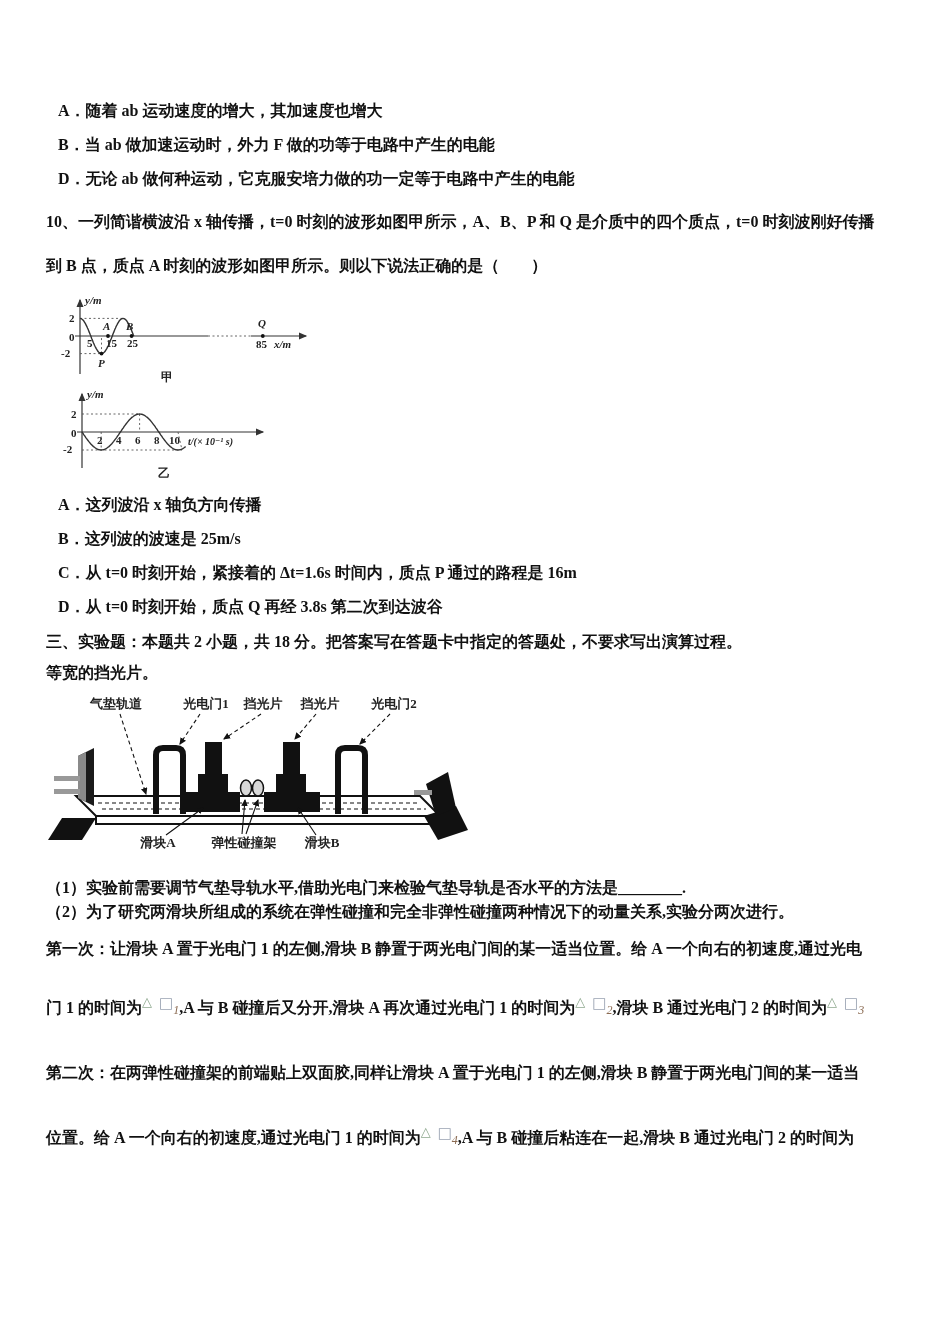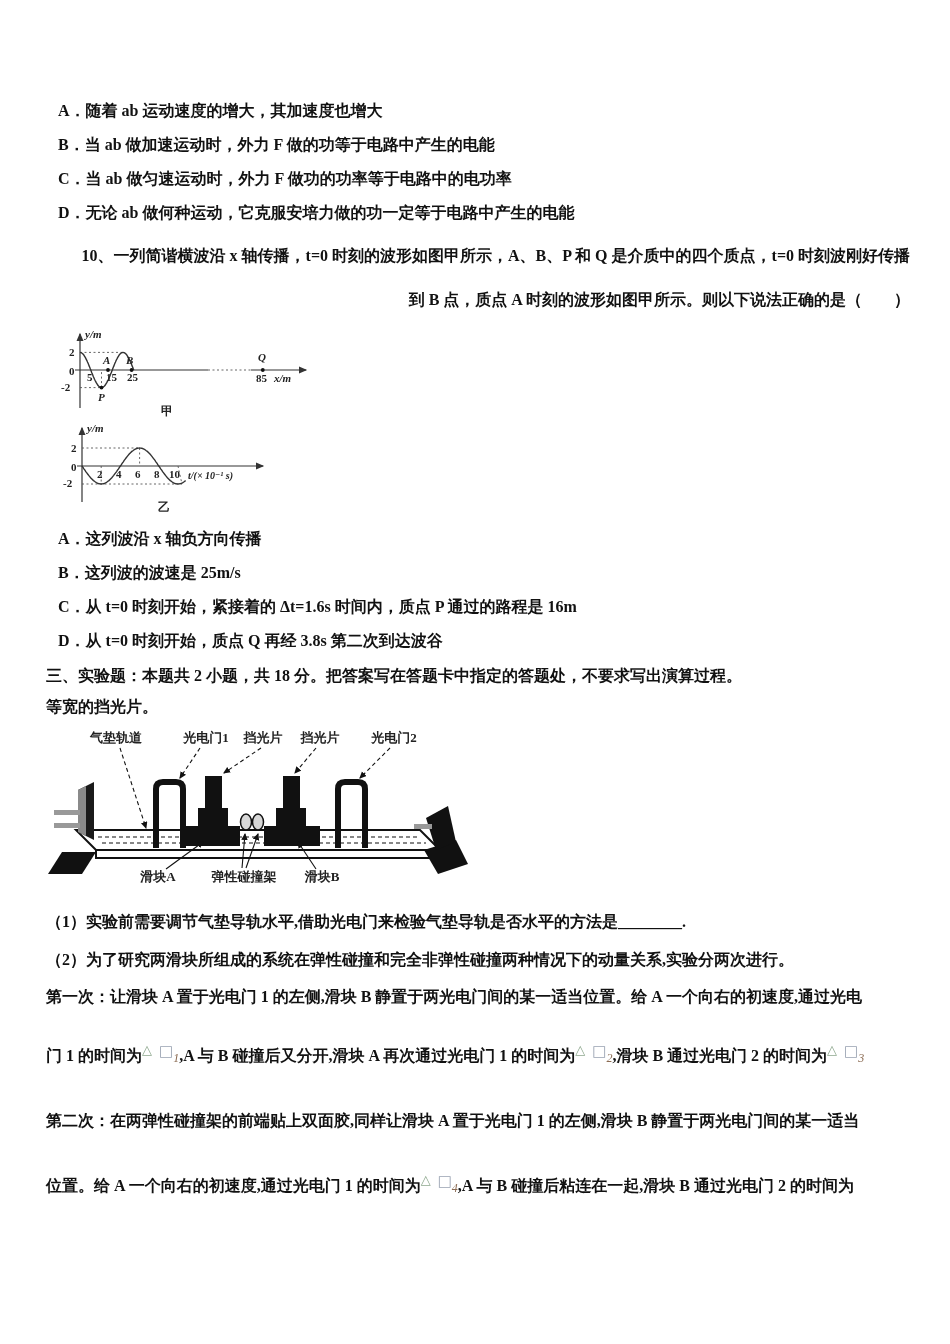--- a/index.html
+++ b/index.html
@@ -4,30 +4,30 @@
 <style>
   html,body{margin:0;padding:0;background:#ffffff;}
   .page{
     position:relative;width:950px;height:1280px;background:#ffffff;
     color:#111;font-family:"Liberation Serif","DejaVu Serif",serif;
     font-weight:600;font-size:16px;overflow:hidden;
   }
   .content{padding:100px 40px 0 46px;}
   p{margin:0;white-space:nowrap;}
   .opt{line-height:22px;margin-bottom:12px;padding-left:12px;}
-  .stem{line-height:40px;margin-top:4px;text-align:right;}
+  .stem{line-height:40px;margin-top:4px;}
   .fig{margin:0;padding:0;}
   .fig-jia{margin:4px 0 0 12px;}
   .fig-yi{margin:0 0 0 12px;}
   .q10opts{margin-top:14px;}
   .heading{line-height:24px;margin-top:2px;}
   .q11stem{line-height:38px;}
   .fig-app{margin:0 0 0 2px;}
   .sub1{margin-top:22px;line-height:24px;}
-  .sub2{margin-top:14px;line-height:24px;}
+  .sub2{line-height:24px;}
   .t1lead{margin-top:13px;line-height:24px;}
   .t1seg{margin-top:26px;line-height:30px;}
   .t2lead{margin-top:36px;line-height:24px;}
   .t2seg{margin-top:32px;line-height:30px;}
   
   .sym{white-space:nowrap;font-family:"DejaVu Sans",sans-serif;font-weight:400;}
   .sym .tri{color:#8fa98f;font-size:13px;vertical-align:7px;}
   .sym .box{color:#9aa3b2;font-size:15px;vertical-align:5px;margin-left:7px;}
   .sym sub{font-style:italic;color:#8b6b52;font-size:12px;vertical-align:-1px;font-family:"Liberation Serif",serif;}
   
@@ -44,21 +44,20 @@
 </style>
 </head>
 <body>
 
 <div class="page">
   <div class="content">
 
     <div>
       <p class="opt">A．随着 ab 运动速度的增大，其加速度也增大</p>
       <p class="opt">B．当 ab 做加速运动时，外力 F 做的功等于电路中产生的电能</p>
-      <p class="opt">C．当 ab 做匀速运动时，外力 F 做功的功率等于电路中的电功率</p>
       <p class="opt">D．无论 ab 做何种运动，它克服安培力做的功一定等于电路中产生的电能</p>
     </div>
 
     <p class="stem">10、一列简谐横波沿 x 轴传播，t=0 时刻的波形如图甲所示，A、B、P 和 Q 是介质中的四个质点，t=0 时刻波刚好传播</p>
     <p class="stem">到 B 点，质点 A 时刻的波形如图甲所示。则以下说法正确的是（　　）</p>
 
     <figure class="fig fig-jia">
       <svg width="300" height="94" viewBox="0 0 300 94">
         <defs>
           <marker id="ah" markerWidth="8" markerHeight="8" refX="6" refY="3" orient="auto">

